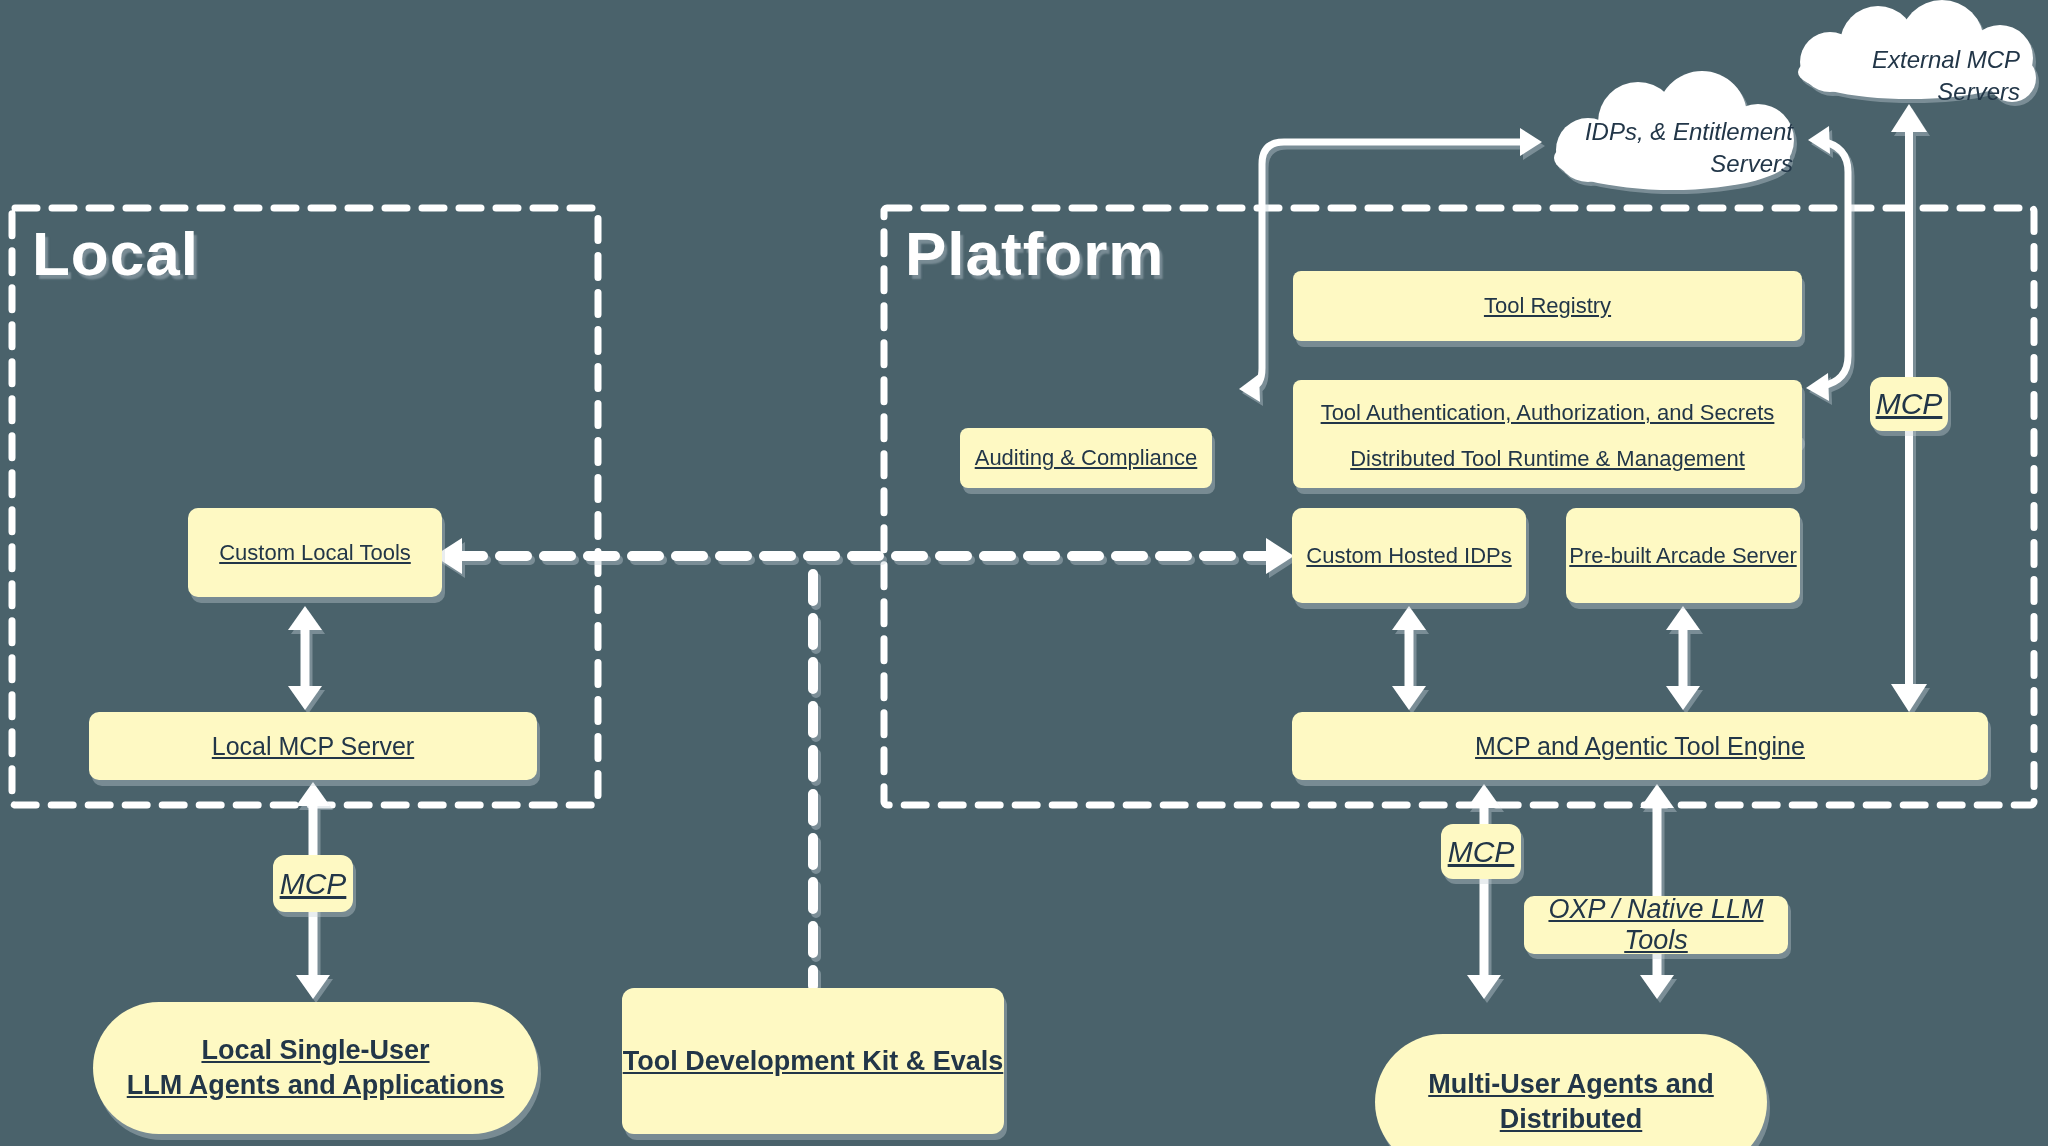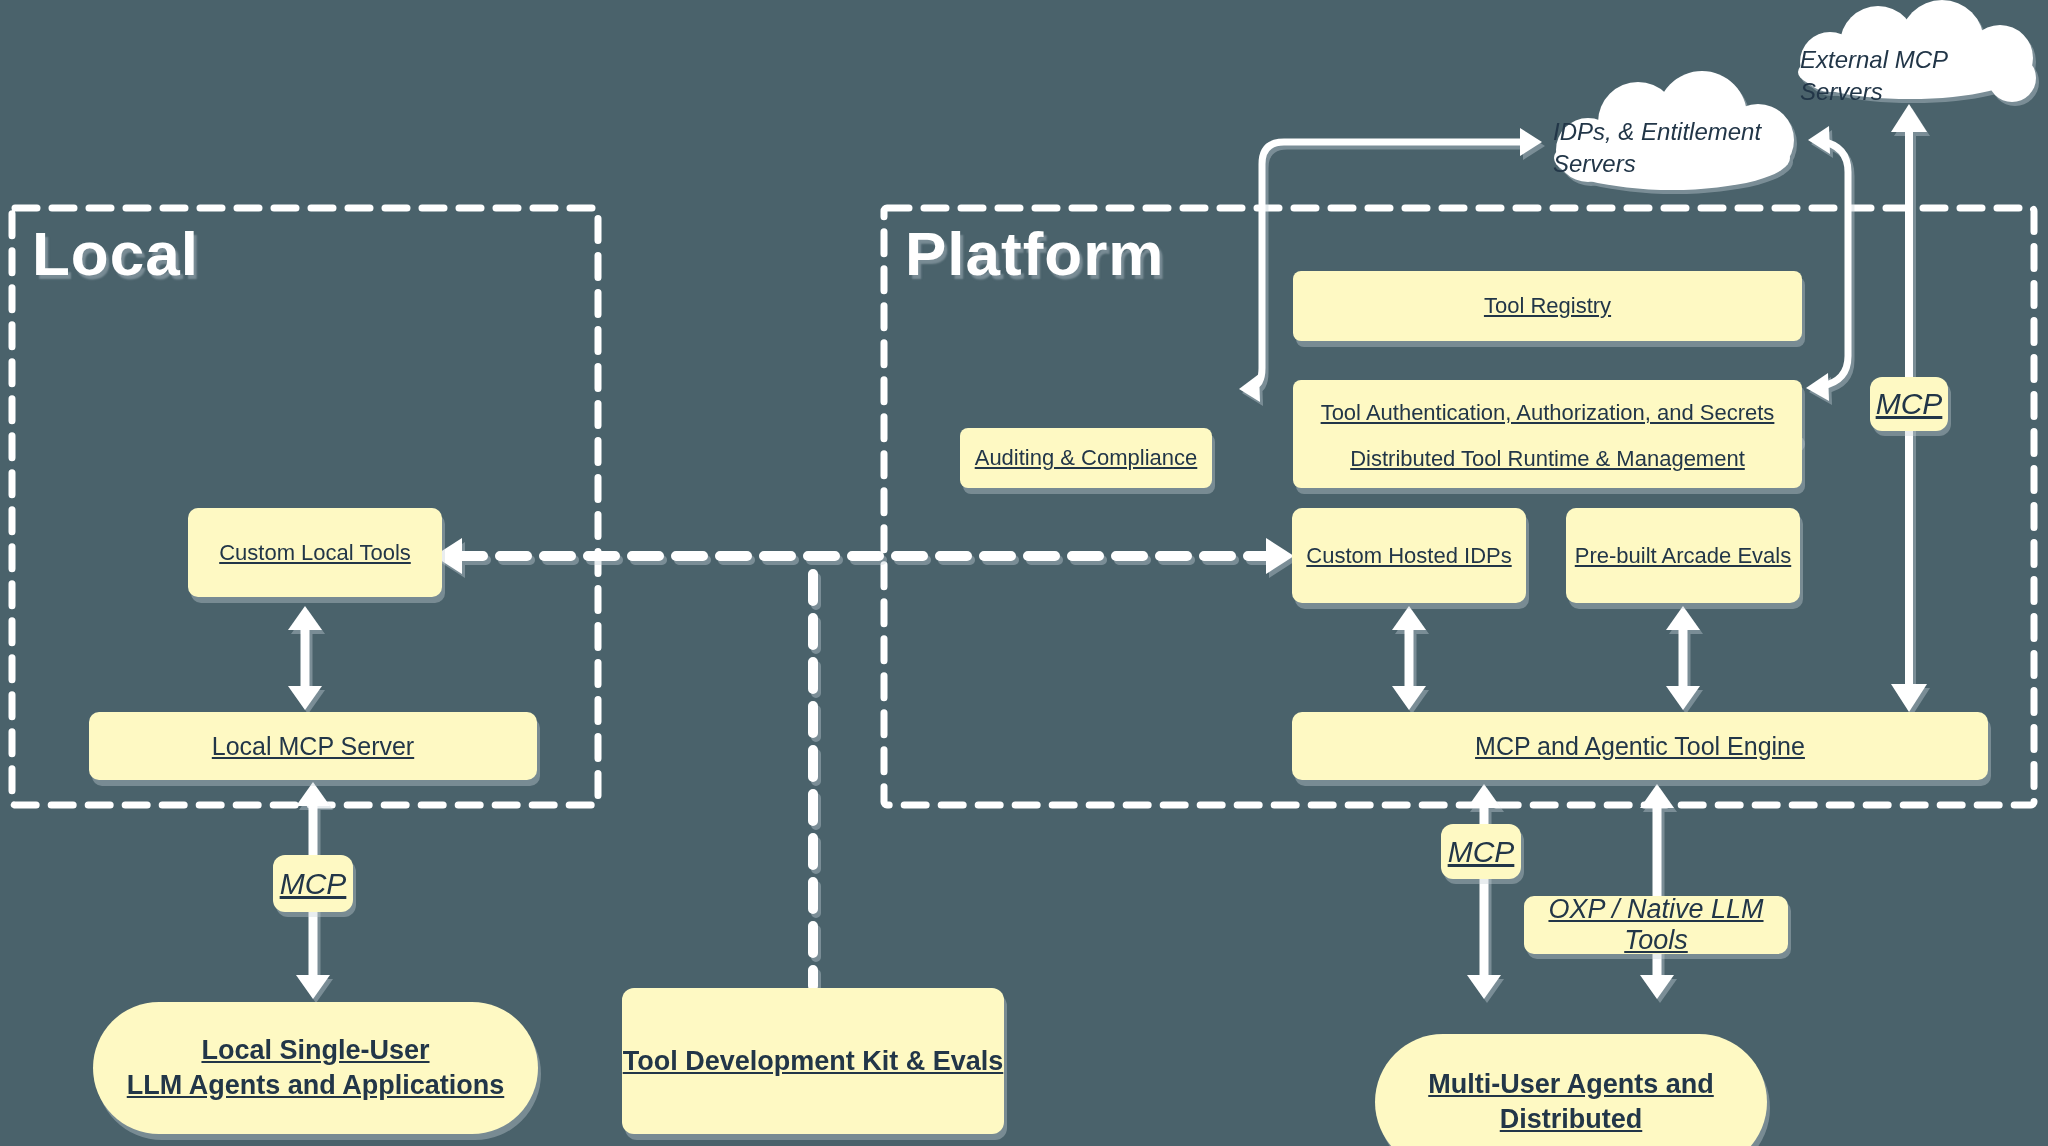--- a/index.html
+++ b/index.html
@@ -19,21 +19,21 @@
   .pill{border-radius:68px;font-weight:bold;font-size:27px;line-height:1.3;}
   .tdkbox{border-radius:12px;font-weight:bold;font-size:27px;}
   .badge{border-radius:12px;font-style:italic;font-size:30px;box-shadow:3px 5px 0 rgba(196,208,214,0.38);}
   .badge-sm{border-radius:10px;font-style:italic;font-size:27px;}
   .section-title{
     position:absolute;z-index:2;color:#ffffff;font-weight:bold;font-size:62px;
     letter-spacing:1px;text-shadow:3px 4px 2px rgba(160,175,184,0.55);
   }
   .cloud-label{
     position:absolute;z-index:2;color:#223648;font-style:italic;font-size:24px;
-    text-align:left;line-height:1.35;
+    text-align:right;line-height:1.35;
   }
   .shadowed{filter:drop-shadow(3px 4px 0 rgba(196,208,214,0.4));}
 </style>
 </head>
 <body>
 
 <div class="canvas">
 
   <svg class="layer" width="2048" height="1146" viewBox="0 0 2048 1146">
 
@@ -137,21 +137,21 @@
     </div>
   </div>
 
   <div class="node tdkbox" style="left:622px;top:988px;width:382px;height:146px;">Tool Development Kit &amp; Evals</div>
 
   <div class="node" style="left:960px;top:428px;width:252px;height:60px;border-radius:8px;">Auditing &amp; Compliance</div>
   <div class="node" style="left:1293px;top:271px;width:509px;height:70px;border-radius:8px;">Tool Registry</div>
   <div class="node" style="left:1293px;top:352px;width:509px;height:66px;border-radius:8px;margin-top:28px;">Tool Authentication, Authorization, and Secrets</div>
   <div class="node" style="left:1293px;top:430px;width:509px;height:58px;border-radius:8px;">Distributed Tool Runtime &amp; Management</div>
   <div class="node" style="left:1292px;top:508px;width:234px;height:95px;">Custom Hosted IDPs</div>
-  <div class="node" style="left:1566px;top:508px;width:234px;height:95px;">Pre-built Arcade Evals</div>
+  <div class="node" style="left:1566px;top:508px;width:234px;height:95px;">Pre-built Arcade Server</div>
   <div class="node" style="left:1292px;top:712px;width:696px;height:68px;font-size:25px;">MCP and Agentic Tool Engine</div>
 
   <div class="node badge" style="left:1870px;top:377px;width:78px;height:54px;">MCP</div>
   <div class="node badge" style="left:1441px;top:824px;width:80px;height:55px;">MCP</div>
   <div class="node badge badge-sm" style="left:1524px;top:896px;width:264px;height:58px;">OXP / Native LLM Tools</div>
 
   <div class="node pill" style="left:1375px;top:1002px;width:392px;height:136px;margin-top:32px;">
     <div>
       <div>Multi-User Agents and</div>
       <div>Distributed</div>

